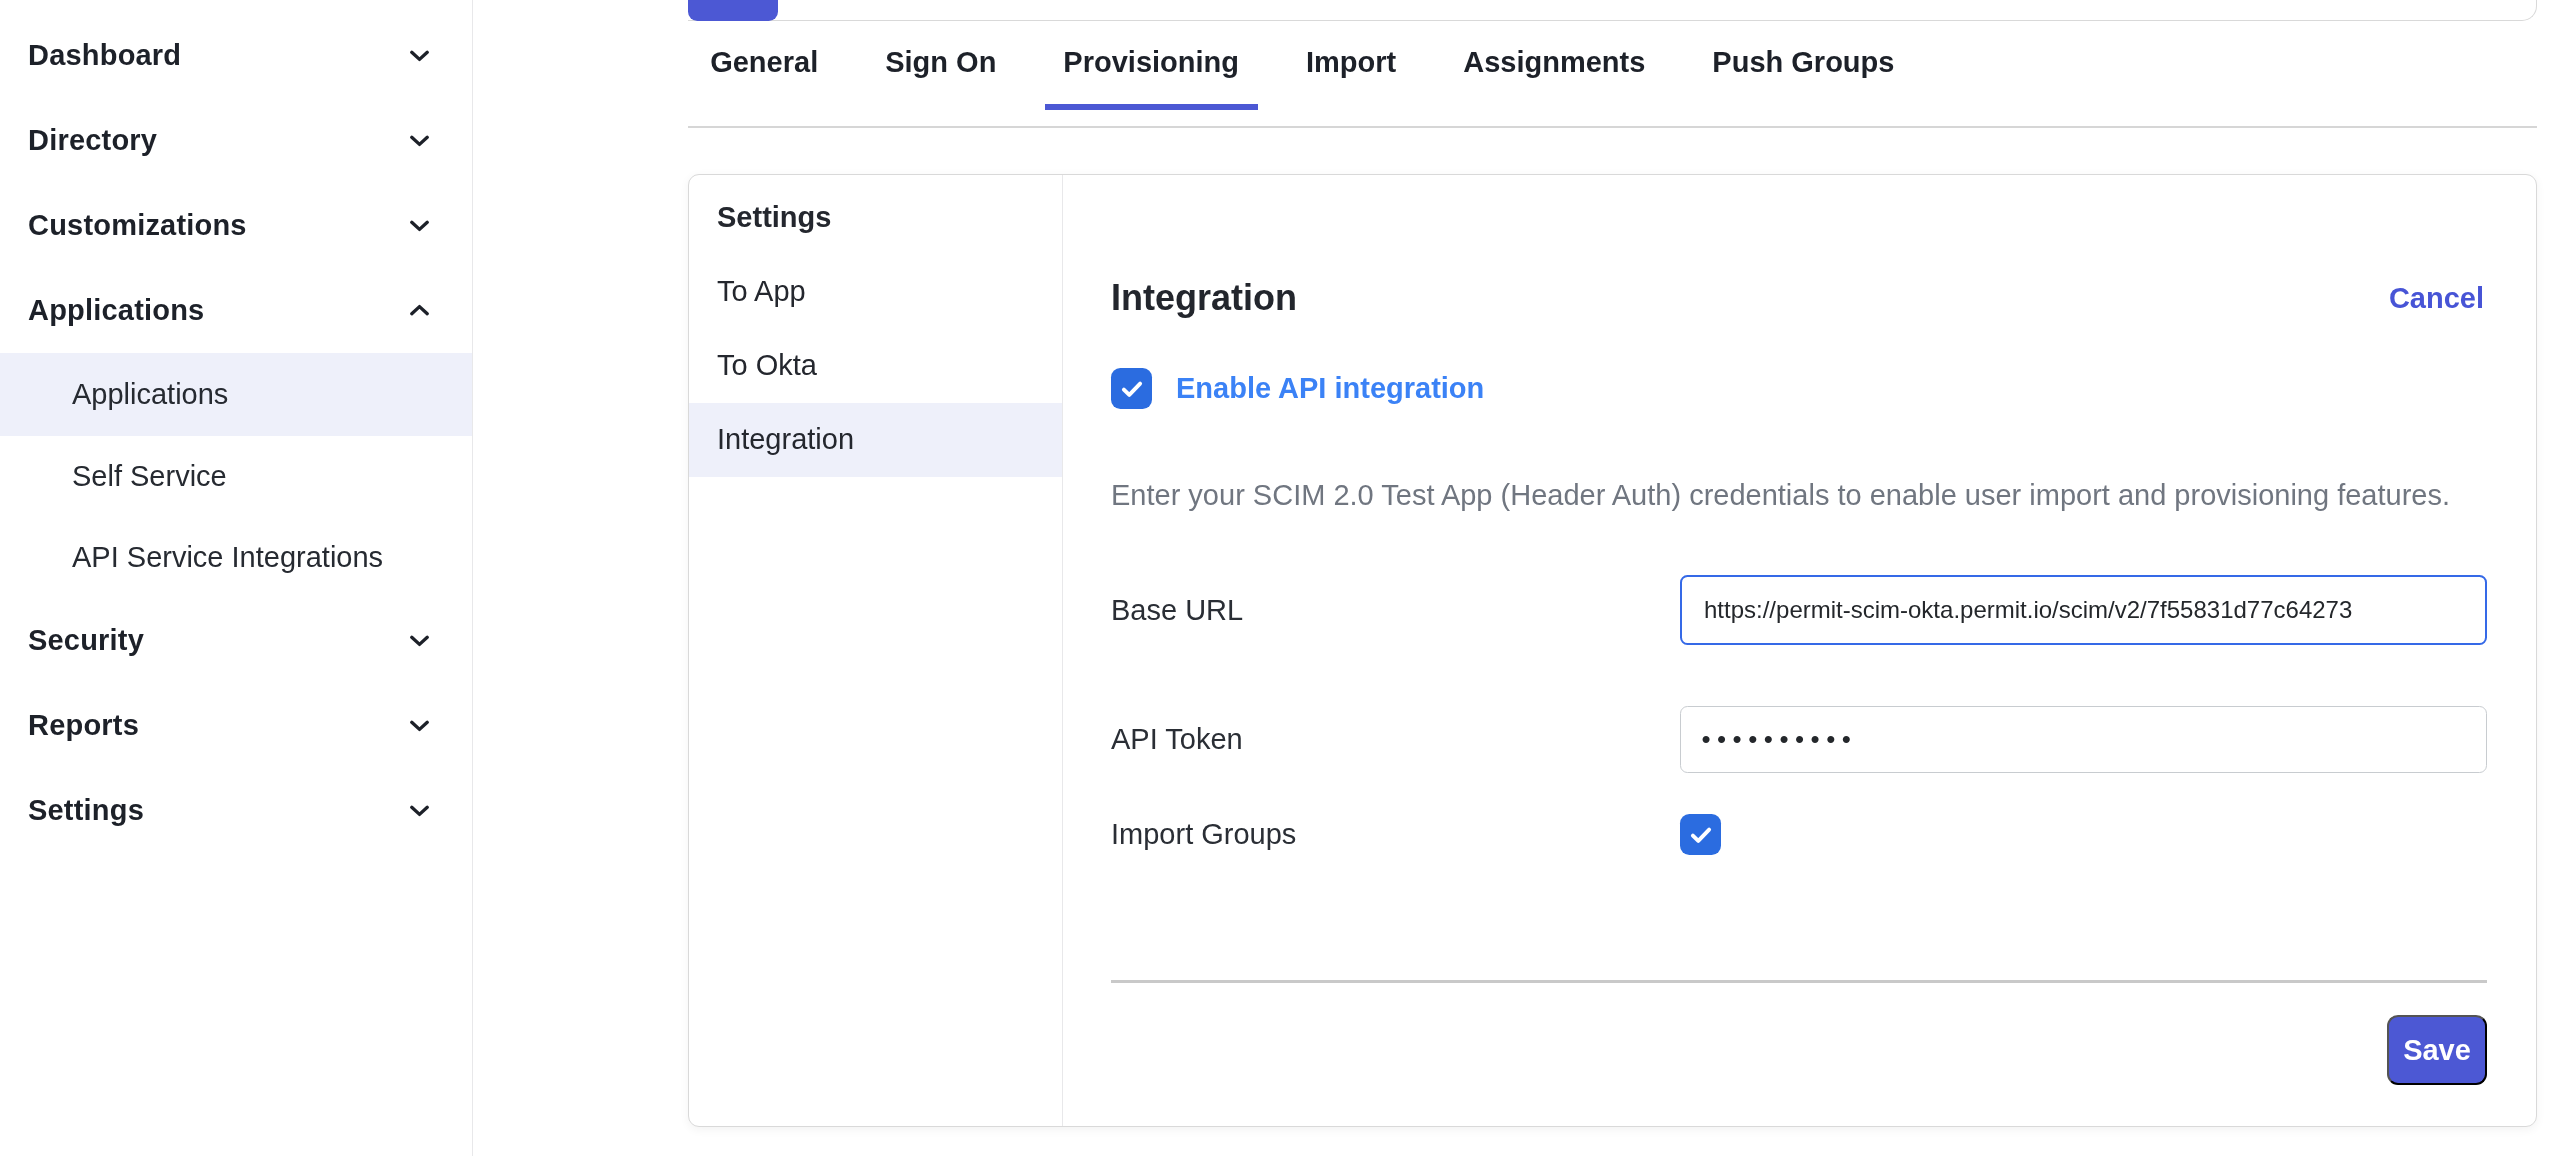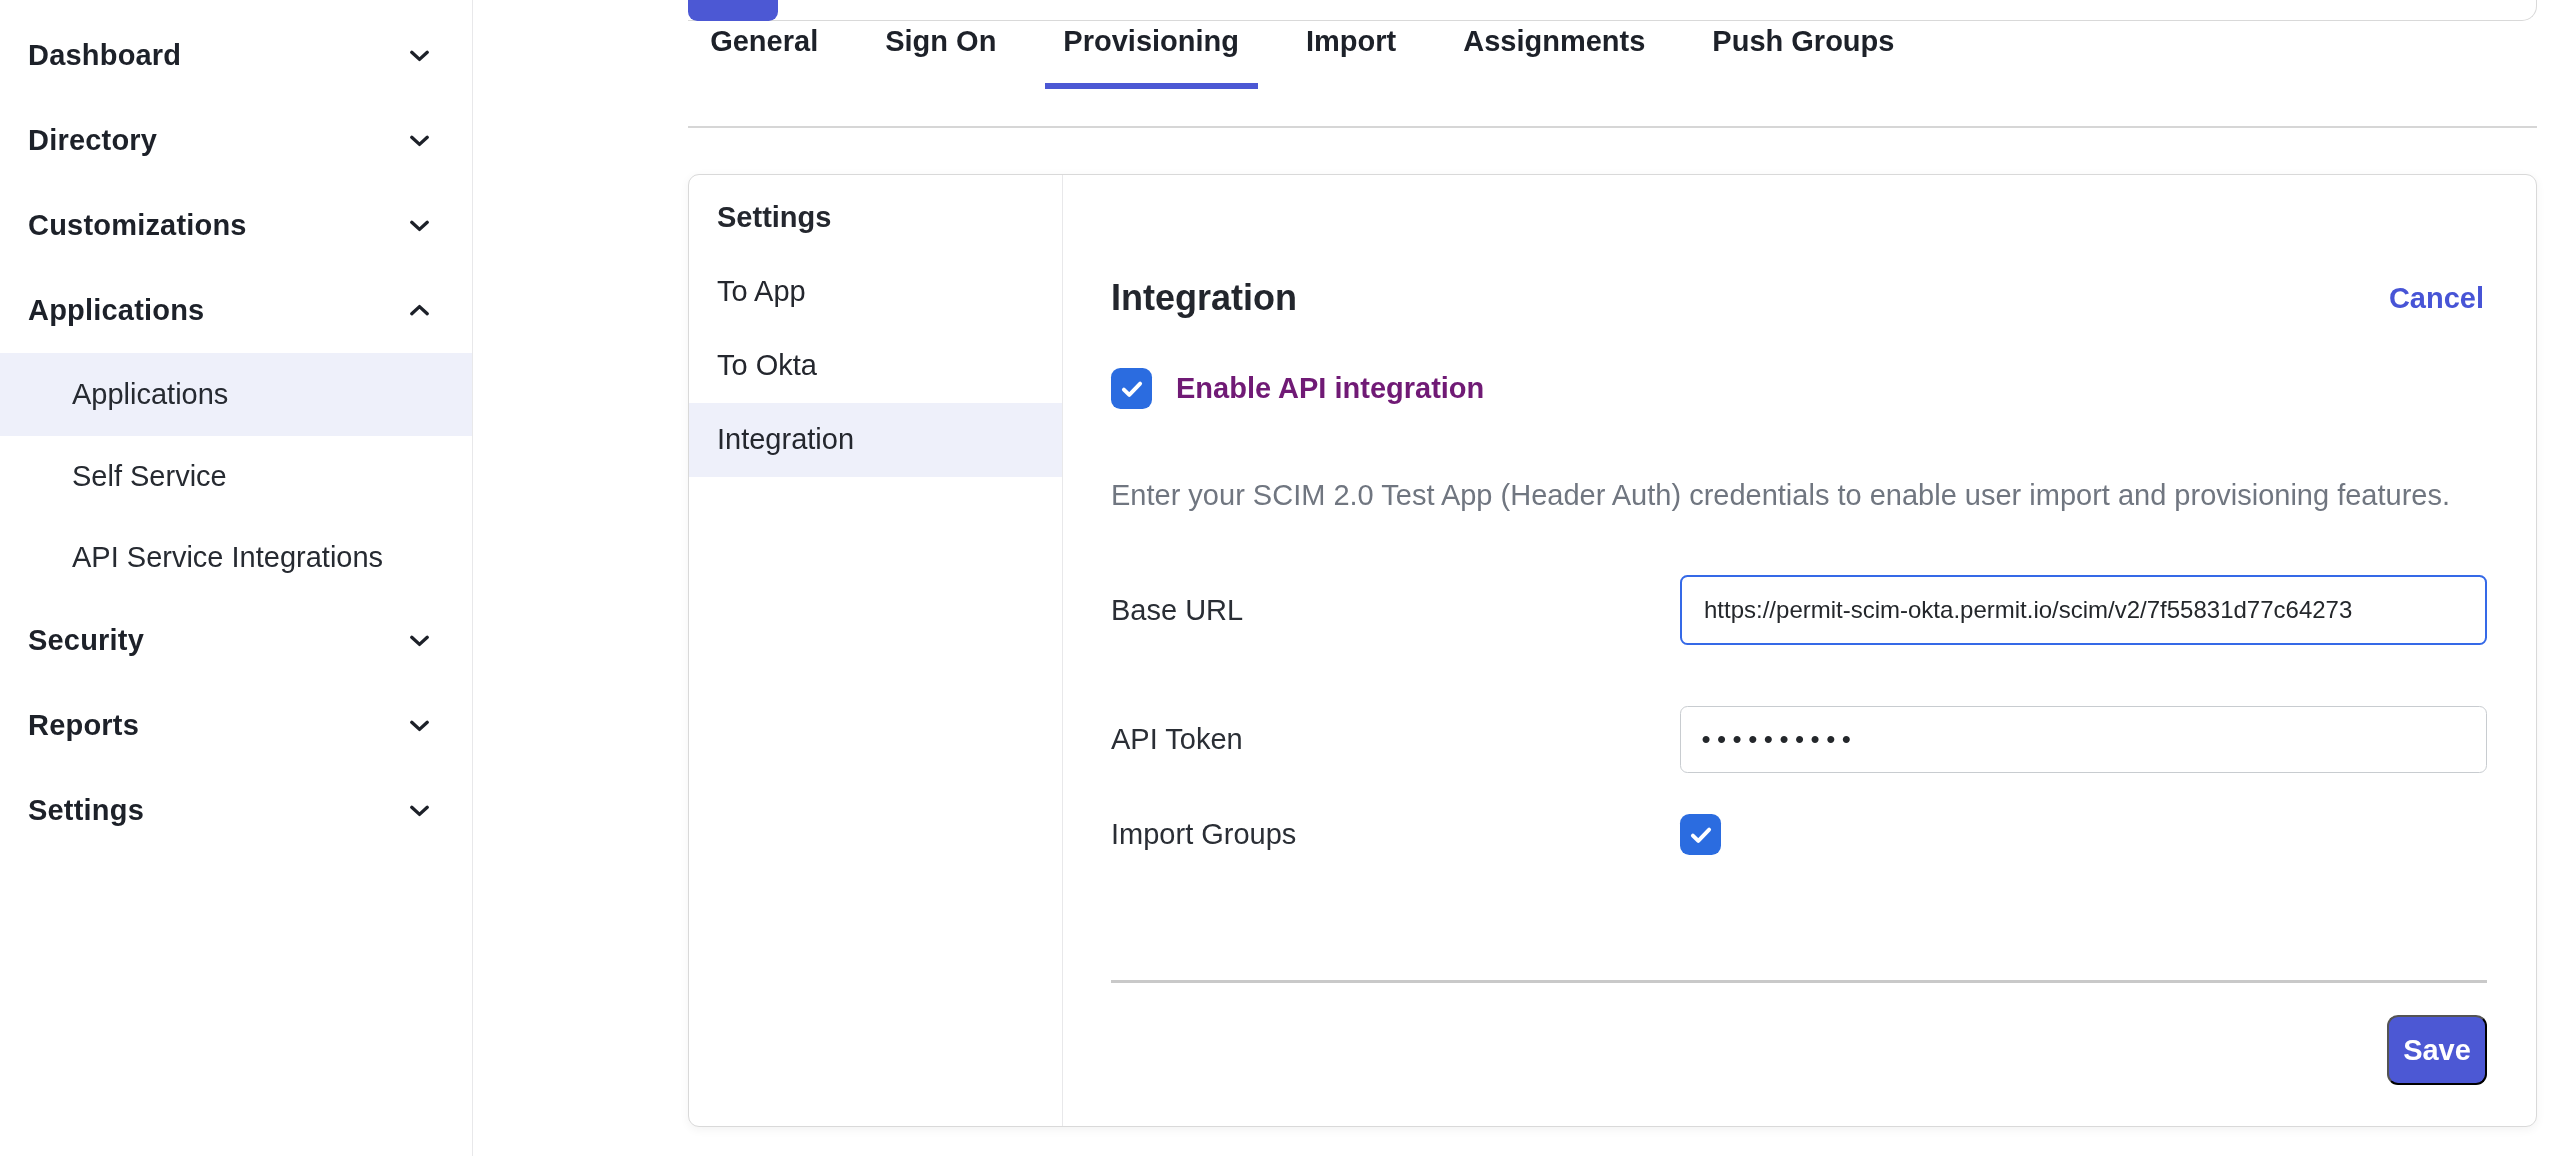--- a/index.html
+++ b/index.html
@@ -20,21 +20,21 @@
   .chev { width:31px; height:31px; flex:0 0 auto; }
   .chev svg { width:31px; height:31px; display:block; }
 
   
   .top-fragment { position:absolute; left:688px; top:0; width:90px; height:21px;
                   background:#4c58d4; border-radius:0 0 9.3px 9.3px; z-index:3; }
   .top-line { position:absolute; left:688px; top:-24px; width:1849px; height:45px;
               border-bottom:1.9px solid #d9d9d9; border-right:1.9px solid #d9d9d9;
               border-bottom-right-radius:15px; z-index:2; }
   .tabs { position:absolute; left:688px; top:0; width:1849px; height:128px;
-          display:flex; align-items:flex-start; gap:30px; padding-left:3.7px;
+          display:flex; align-items:center; gap:30px; padding-left:3.7px;
           border-bottom:2.8px solid #d6d6d6; }
   .tab { height:89px; display:flex; align-items:center; padding:0 18.5px;
          font-size:29px; font-weight:700; color:#1d2129; cursor:pointer;
          border-bottom:6.5px solid transparent; margin-bottom:-4.6px; }
   .tab.active { border-bottom-color:#4c58d4; }
 
   
   .card { position:absolute; left:688px; top:174px; width:1849px; height:953px;
           background:#fff; border:1.9px solid #d9d9d9; border-radius:11px;
           box-shadow:0 2.8px 9.3px rgba(0,0,0,.05); }
@@ -51,21 +51,21 @@
                     display:flex; justify-content:space-between; align-items:center; }
   .content-title { font-size:36px; font-weight:700; color:#23262d; }
   .cancel-link { font-size:29px; font-weight:700; color:#4754d6; cursor:pointer; }
 
   .check-row { position:absolute; left:48px; top:192px; height:43px;
                display:flex; align-items:center; gap:24px; }
   .checkbox { width:41px; height:41px; border-radius:9.3px; background:#2b6ce0;
               display:flex; align-items:center; justify-content:center; cursor:pointer;
               flex:0 0 auto; }
   .checkbox svg { width:26px; height:26px; display:block; }
-  .check-label { font-size:29px; font-weight:700; color:#701a75; }
+  .check-label { font-size:29px; font-weight:700; color:#3b82f6; }
 
   .description { position:absolute; left:48px; top:302px; right:56px;
                  font-size:29px; color:#707680; line-height:37px; }
 
   .form-row { position:absolute; left:48px; right:49px; display:flex; align-items:center; }
   .form-label { width:569px; flex:0 0 auto; font-size:29px; color:#2a2e35; }
   .row-baseurl { top:400px; height:70px; }
   .row-token   { top:531px; height:67px; }
   .row-groups  { top:638px; height:43px; }
 

